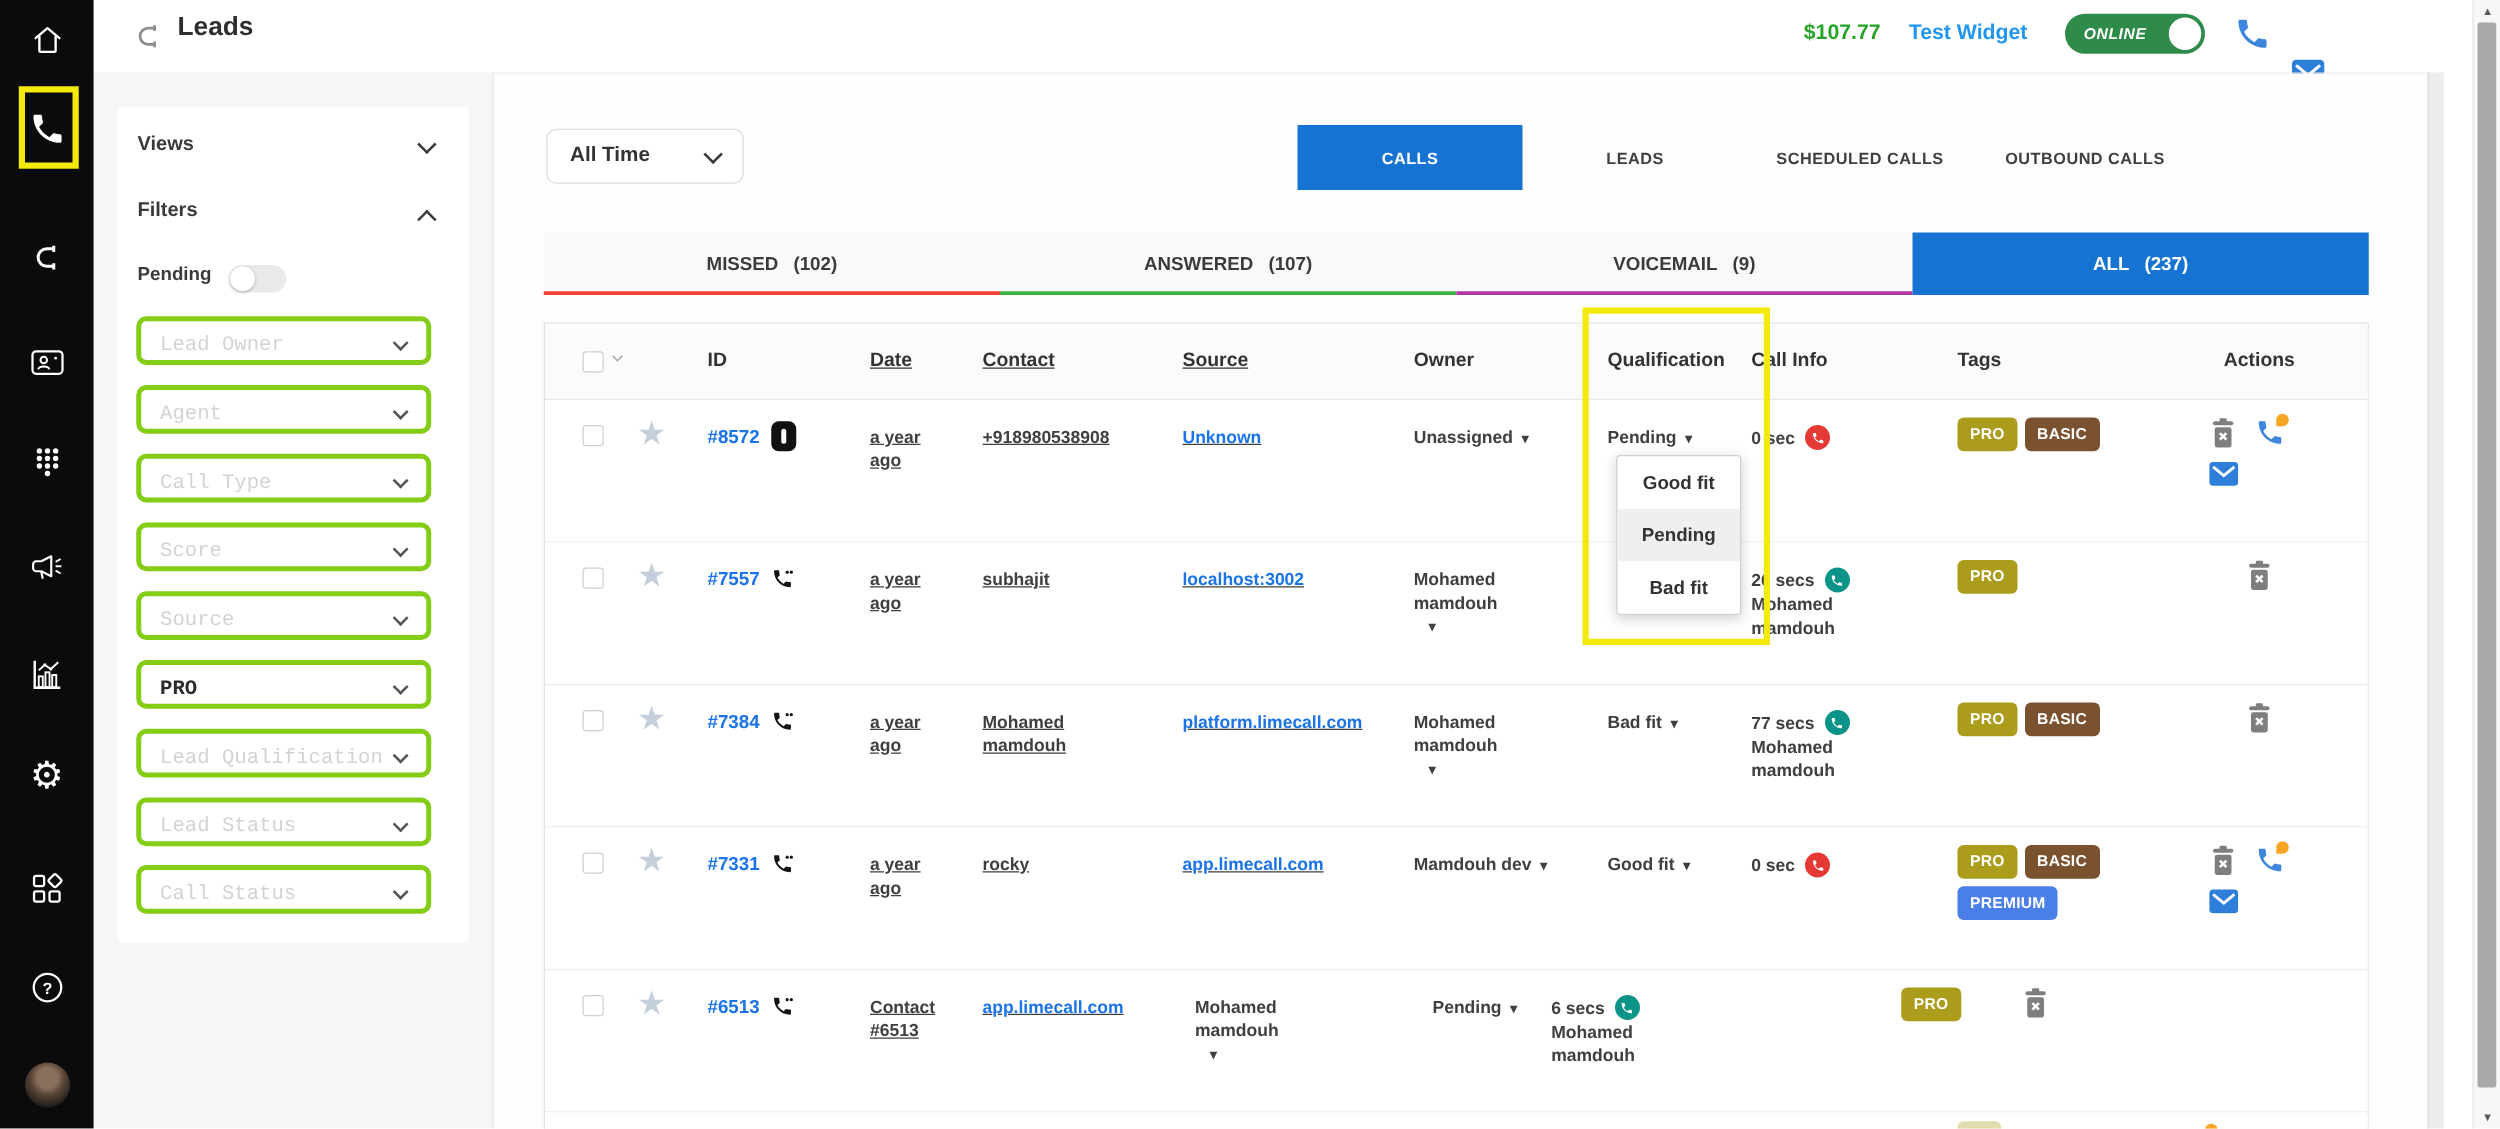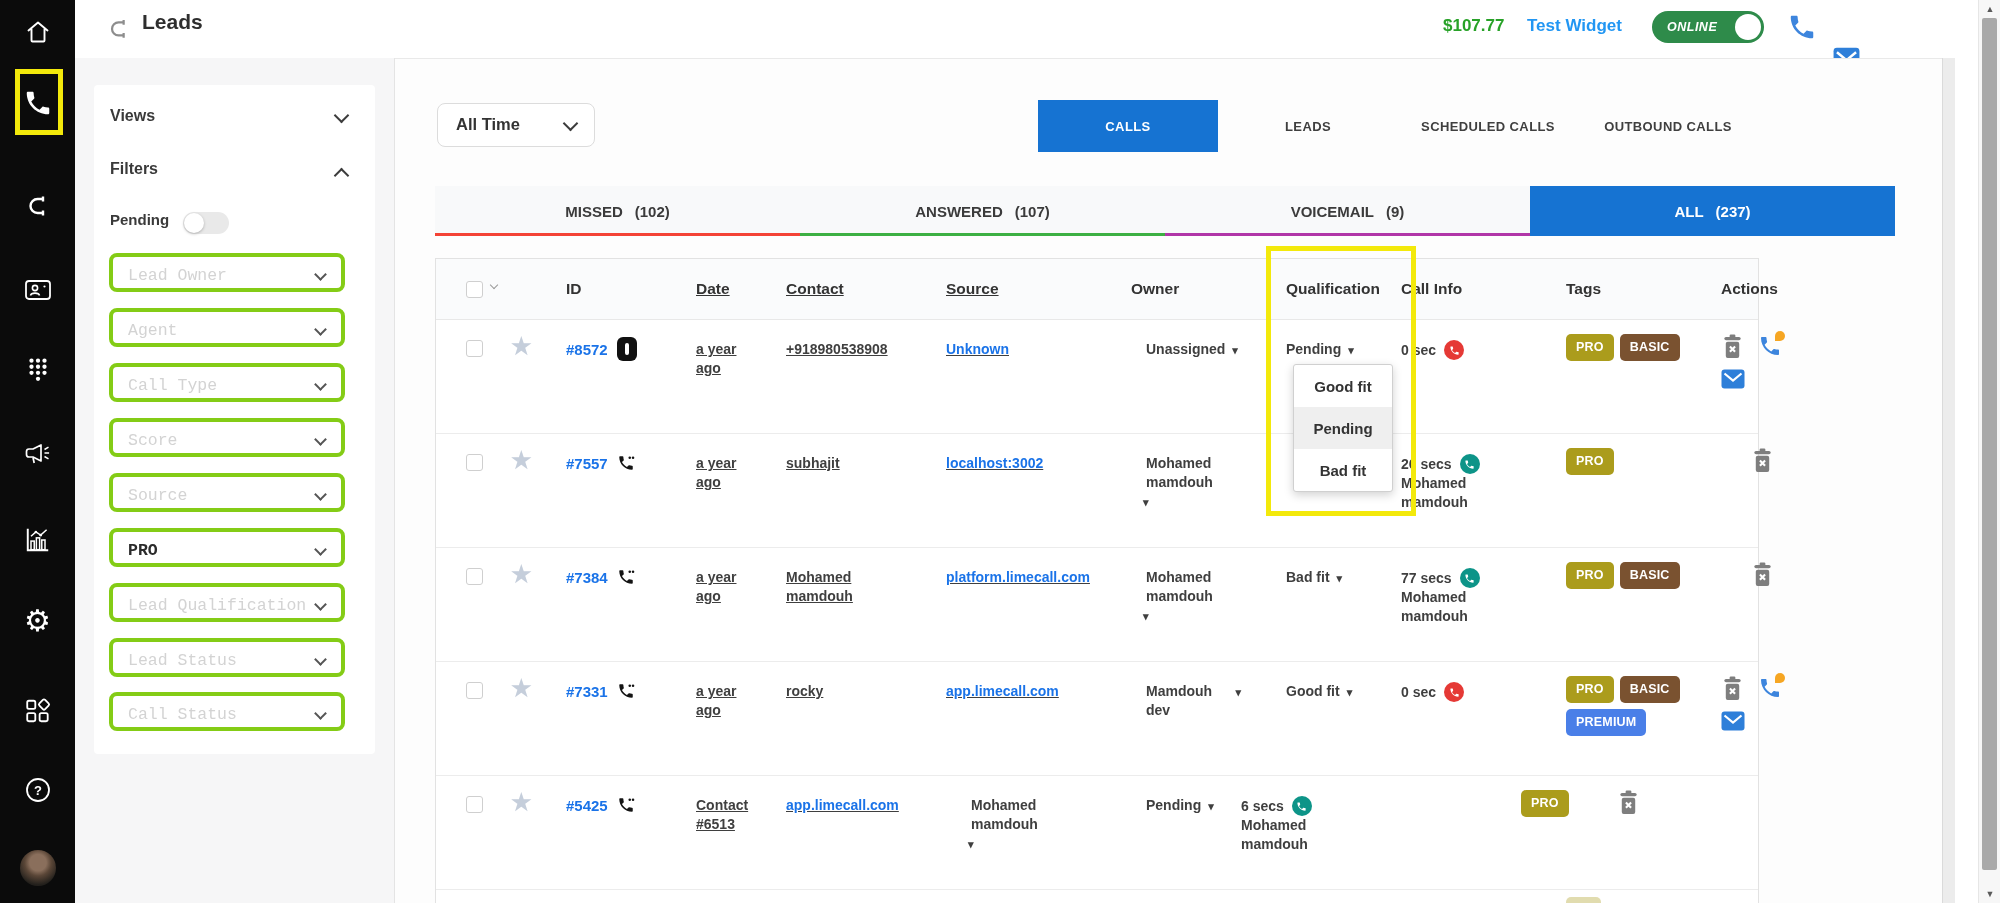--- a/index.html
+++ b/index.html
@@ -61,36 +61,36 @@
         font-size:13px;font-weight:bold;letter-spacing:.4px;color:#3f3f3f;cursor:pointer;}
   .mtab.active{background:#1673d2;color:#fff;}
 
   .subbar{left:435px;top:186px;width:1460px;height:50px;display:flex;align-items:flex-end;}
   .subtab{position:relative;width:365px;height:50px;background:#f8f9fa;display:flex;align-items:center;justify-content:center;
           gap:12px;font-size:15px;font-weight:bold;color:#3b3b3b;cursor:pointer;}
   .subtab .uline{position:absolute;left:0;bottom:0;width:100%;height:3px;}
   .subtab.active{background:#1673d2;color:#fff;}
 
   
-  .tcard{left:435px;top:258px;width:1324px;height:646px;background:#fff;border:1px solid #e2e2e2;box-sizing:border-box;}
+  .tcard{left:435px;top:258px;width:1460px;height:646px;background:#fff;border:1px solid #e2e2e2;box-sizing:border-box;}
   .tgrid{display:grid;grid-template-columns:75px 40px 125px 90px 160px 175px 140px 160px 135px 185px 1fr;}
   .thead{height:60px;background:#fafbfc;border-bottom:1px solid #e8e8e8;}
   .th{font-size:15.5px;font-weight:600;color:#333;display:flex;align-items:center;}
   .trow{height:113px;border-bottom:1px solid #ececec;background:#fff;}
   .cell{padding-top:20px;box-sizing:border-box;font-size:14px;font-weight:bold;color:#3f3f3f;line-height:1.35;}
   .pad15{padding-left:15px;}.pad20{padding-left:20px;text-decoration:underline;}.pad30{padding-left:30px;}.pad45{padding-left:45px;}
   .cb{display:inline-block;width:15px;height:15px;border:1.5px solid #cfcfcf;border-radius:3px;background:#fff;cursor:pointer;}
   .star{font-size:23px;color:#c5cedb;line-height:.8;cursor:pointer;}
   .idlink{color:#1a73e8;font-size:15px;font-weight:800;text-decoration:none;cursor:pointer;}
   .idwrap{display:flex;gap:9px;align-items:flex-start;}
   .mobile-badge{width:20px;height:24px;background:#111;border-radius:6px;position:relative;margin-top:-3px;}
   .mobile-badge i{position:absolute;left:8px;top:6px;width:4px;height:12px;background:#fff;border-radius:2px;}
   .srclink{color:#1a73e8;cursor:pointer;word-break:break-all;}
   .caret{font-size:11px;color:#3f3f3f;}
-  .owner-cell .txt{max-width:100px;display:inline;margin-left:15px;}
+  .owner-cell .txt{max-width:100px;display:inline;}
   .stack .caret{display:block;margin-top:3px;padding-left:12px;}
   .qcell{display:flex;gap:7px;align-items:baseline;cursor:pointer;}
   .callline{display:flex;gap:8px;align-items:center;}
   .cphone{width:20px;height:20px;border-radius:50%;display:flex;align-items:center;justify-content:center;flex-shrink:0;}
   .cphone.red{background:#e53935;}
   .cphone.teal{background:#0d9488;}
   .agent{max-width:100px;}
   .tags-wrap{display:flex;flex-wrap:wrap;gap:6px;max-width:132px;}
   .tag{display:inline-block;padding:5px 10px;border-radius:5px;color:#fff;font-size:12.5px;font-weight:bold;
        letter-spacing:.2px;white-space:nowrap;cursor:default;}
@@ -587,21 +587,21 @@
             </span>
       </div>
         </div>
     </div>
 
     <div class="tgrid trow">
       <div class="cell pad30"><span class="cb"></span></div>
       <div class="cell" style="padding-top:17px;"><span class="star">★</span></div>
       <div class="cell pad15">
           <span class="idwrap">
-            <a class="idlink">#5425</a>
+            <a class="idlink">#6513</a>
             <svg width="18" height="18" viewBox="0 0 24 24" fill="#141414">
               <use href="#sym-phone"></use>
               <circle cx="17" cy="5" r="1.7"></circle>
               <circle cx="21.4" cy="5" r="1.7"></circle>
             </svg>
           </span>
         </div>
       <div class="cell pad20">Contact #6513</div>
       <div class="cell pad20"><span class="srclink">app.limecall.com</span></div>
       <div class="cell pad30 owner-cell stack"><span><span class="txt" style="display:inline-block;max-width:95px;">Mohamed mamdouh</span><span class="caret">▾</span></span></div>

